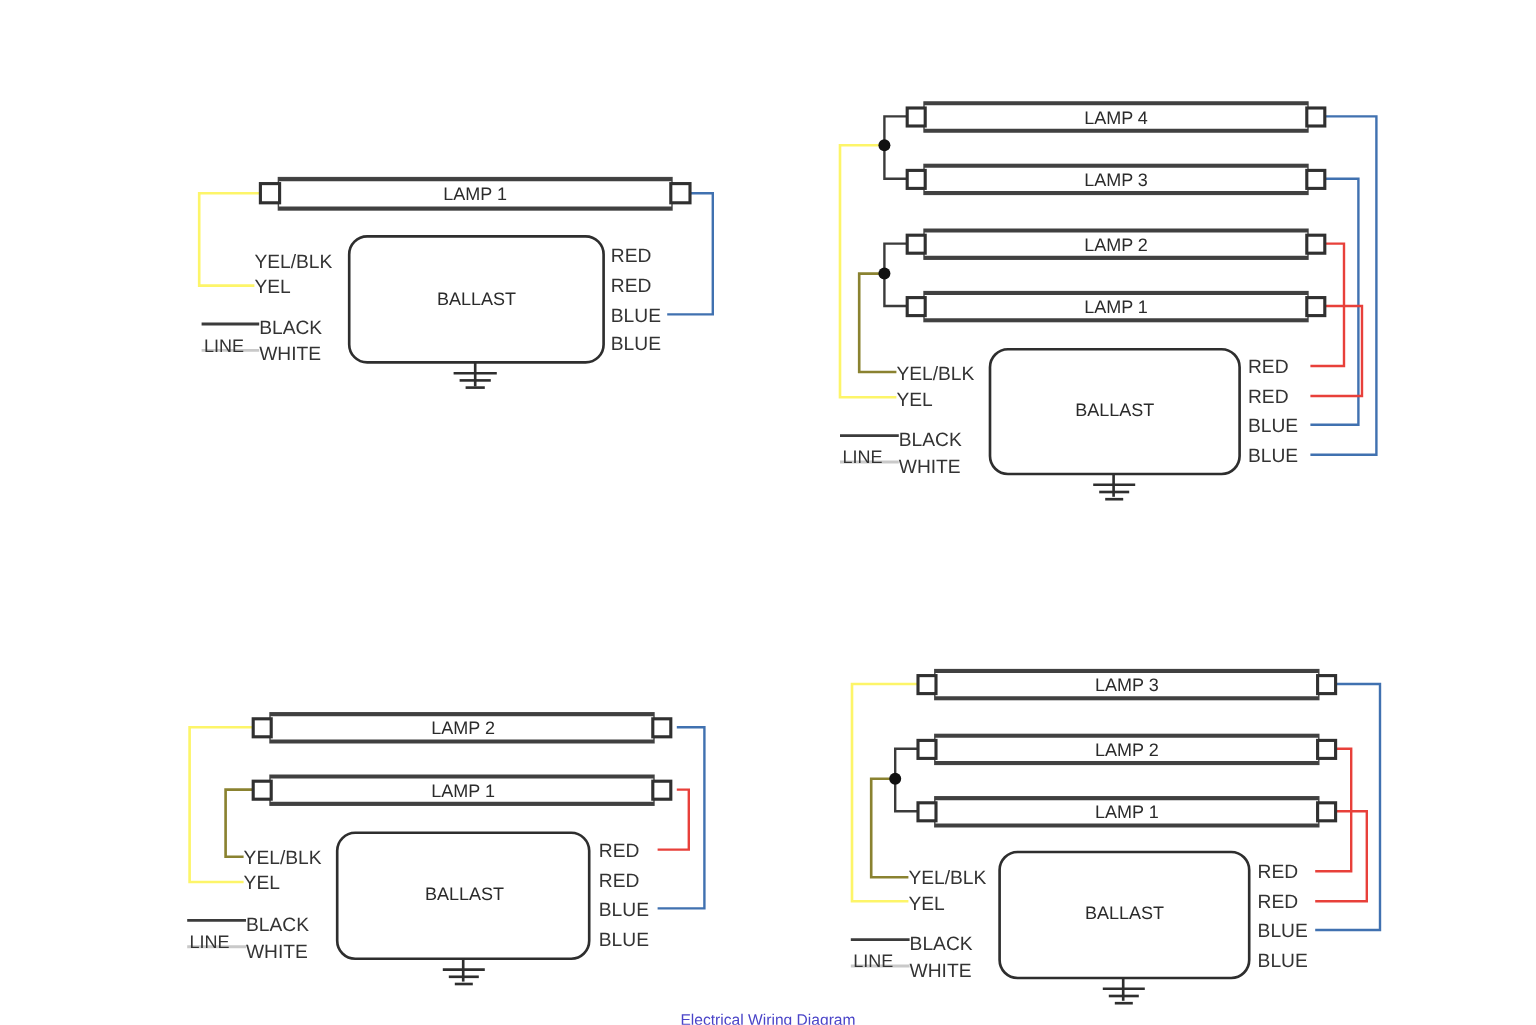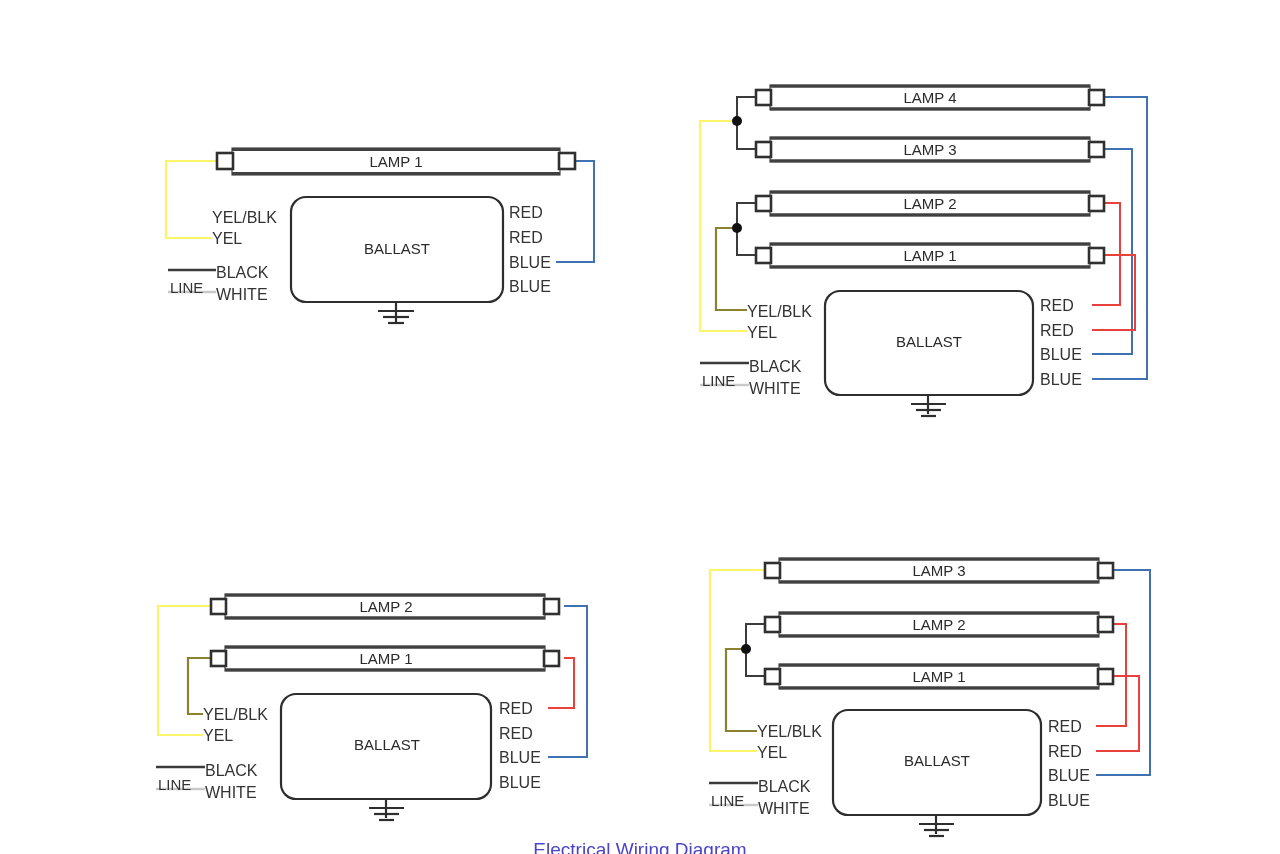--- a/index.html
+++ b/index.html
@@ -75,21 +75,21 @@
   .w-black-line { stroke: #3b3b3b; stroke-width: 2.4; fill: none; }
   .w-white-line { stroke: #c9c9c9; stroke-width: 2.4; fill: none; }
   .gnd { stroke: #2e2e2e; stroke-width: 2.2; fill: none; stroke-linecap: butt; }
   .jdot { fill: #111111; }
   .footer-text {
     position: absolute;
     left: 0;
     top: 843px;
     width: 1280px;
     text-align: center;
-    font-size: 19px;
+    font-size: 13px;
     color: #4a44c8;
     font-family: "Liberation Sans", sans-serif;
     white-space: nowrap;
     overflow: hidden;
     height: 11px;
     line-height: 13px;
   }
 </style>
 </head>
 <body>

